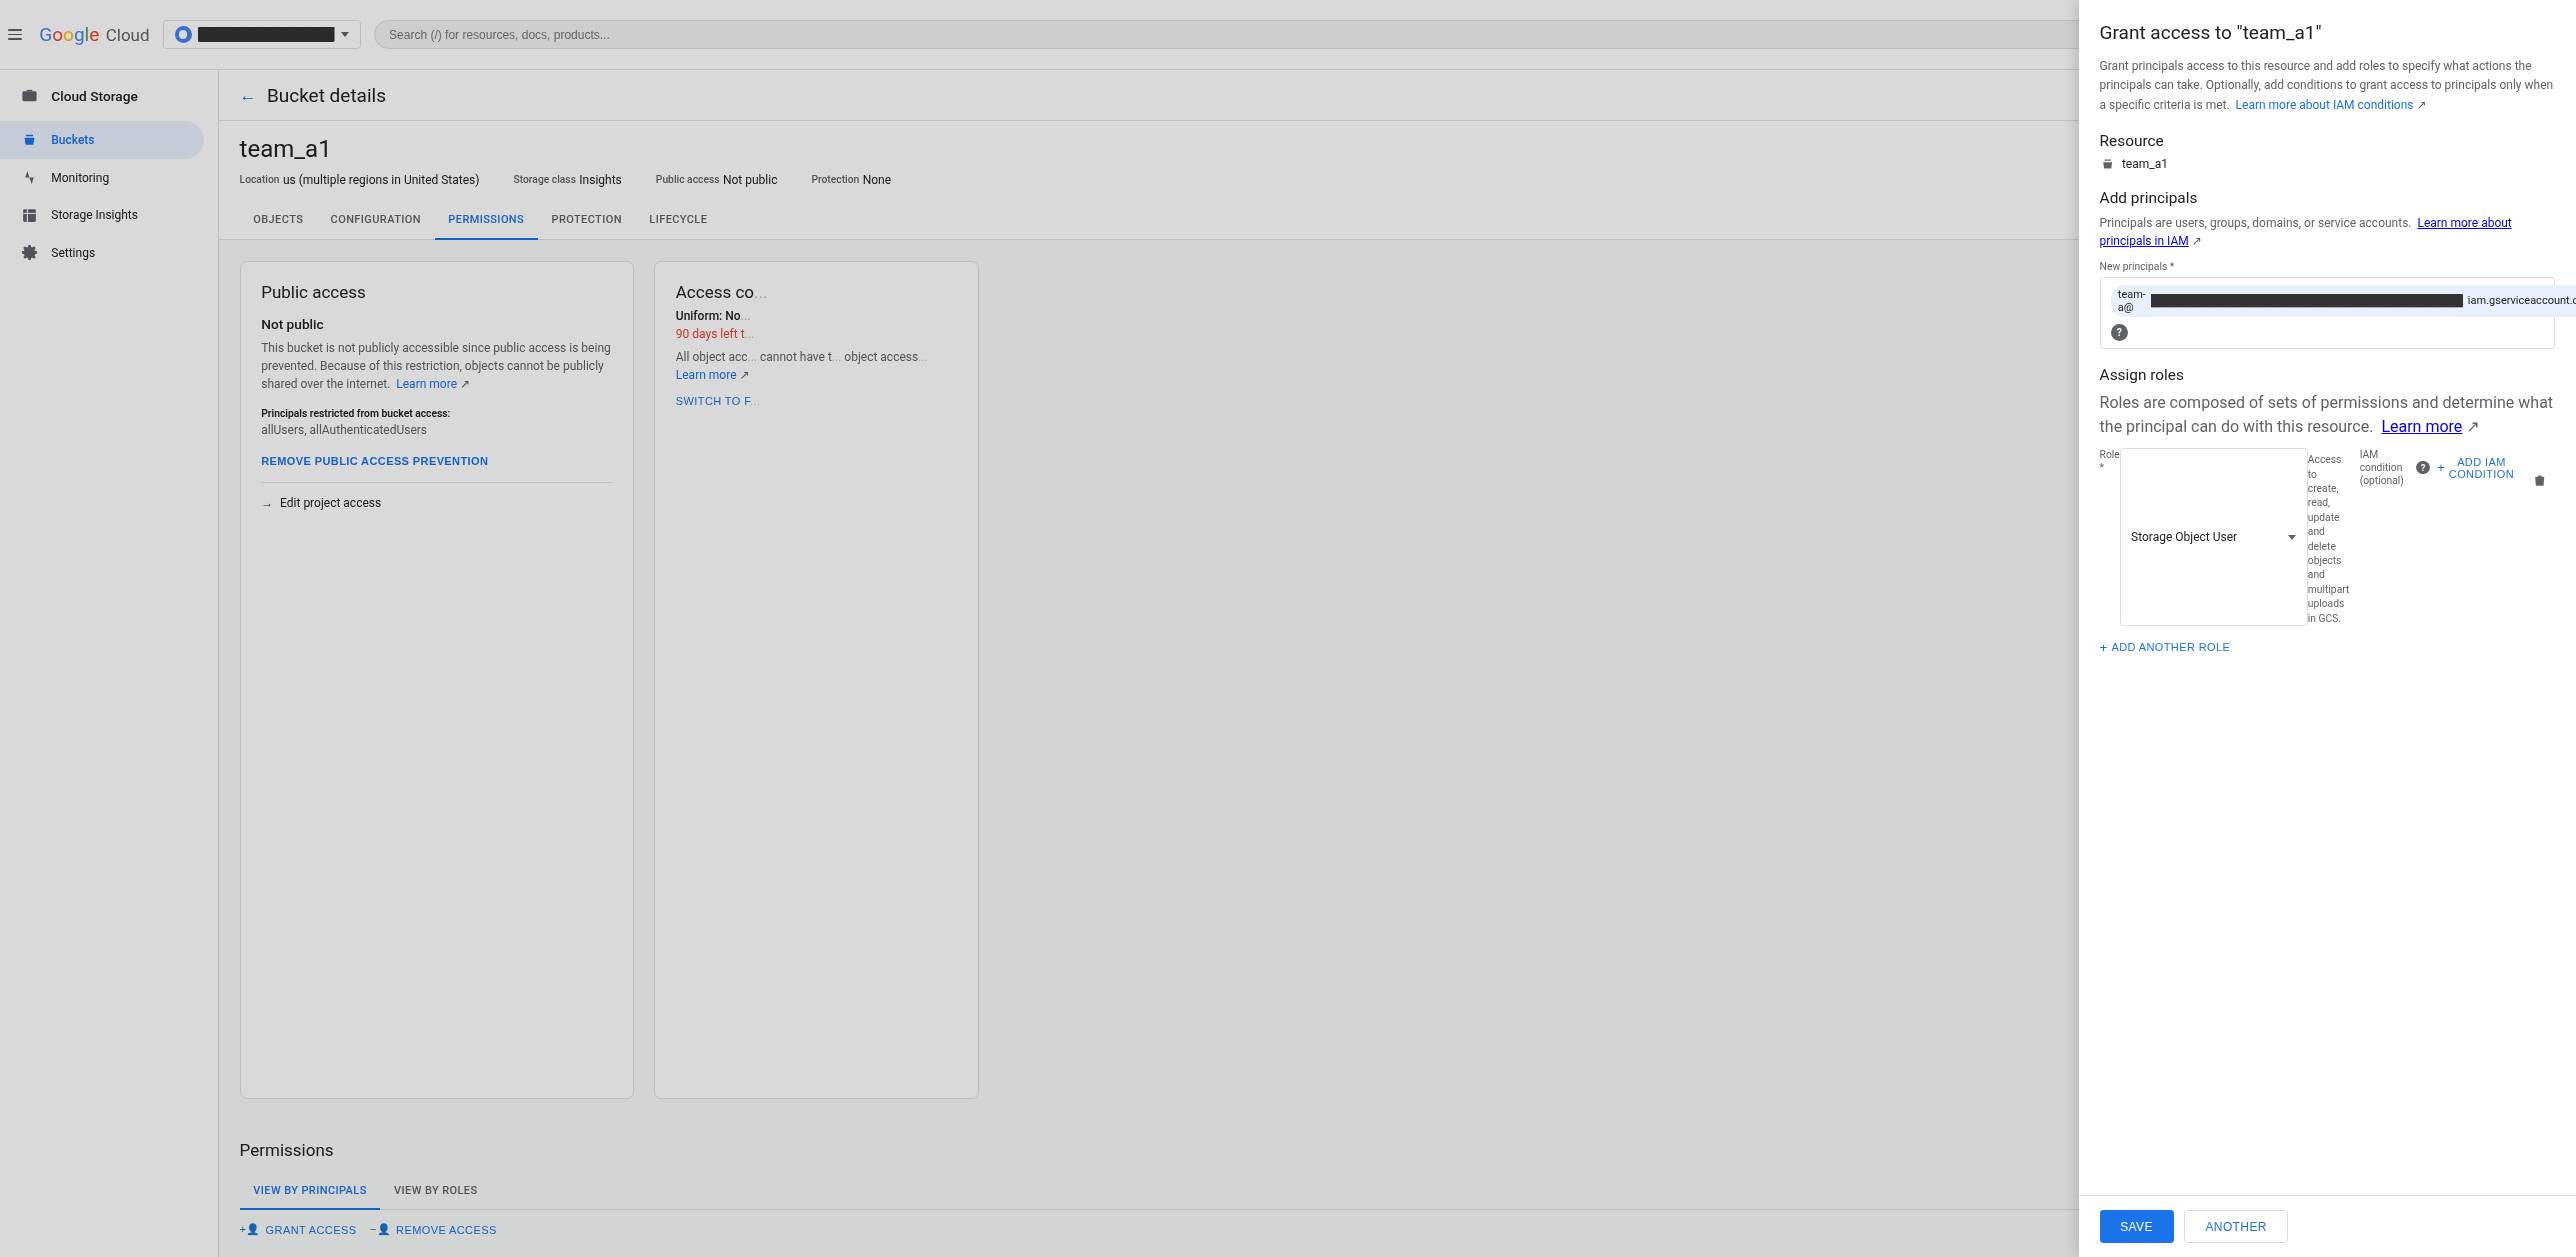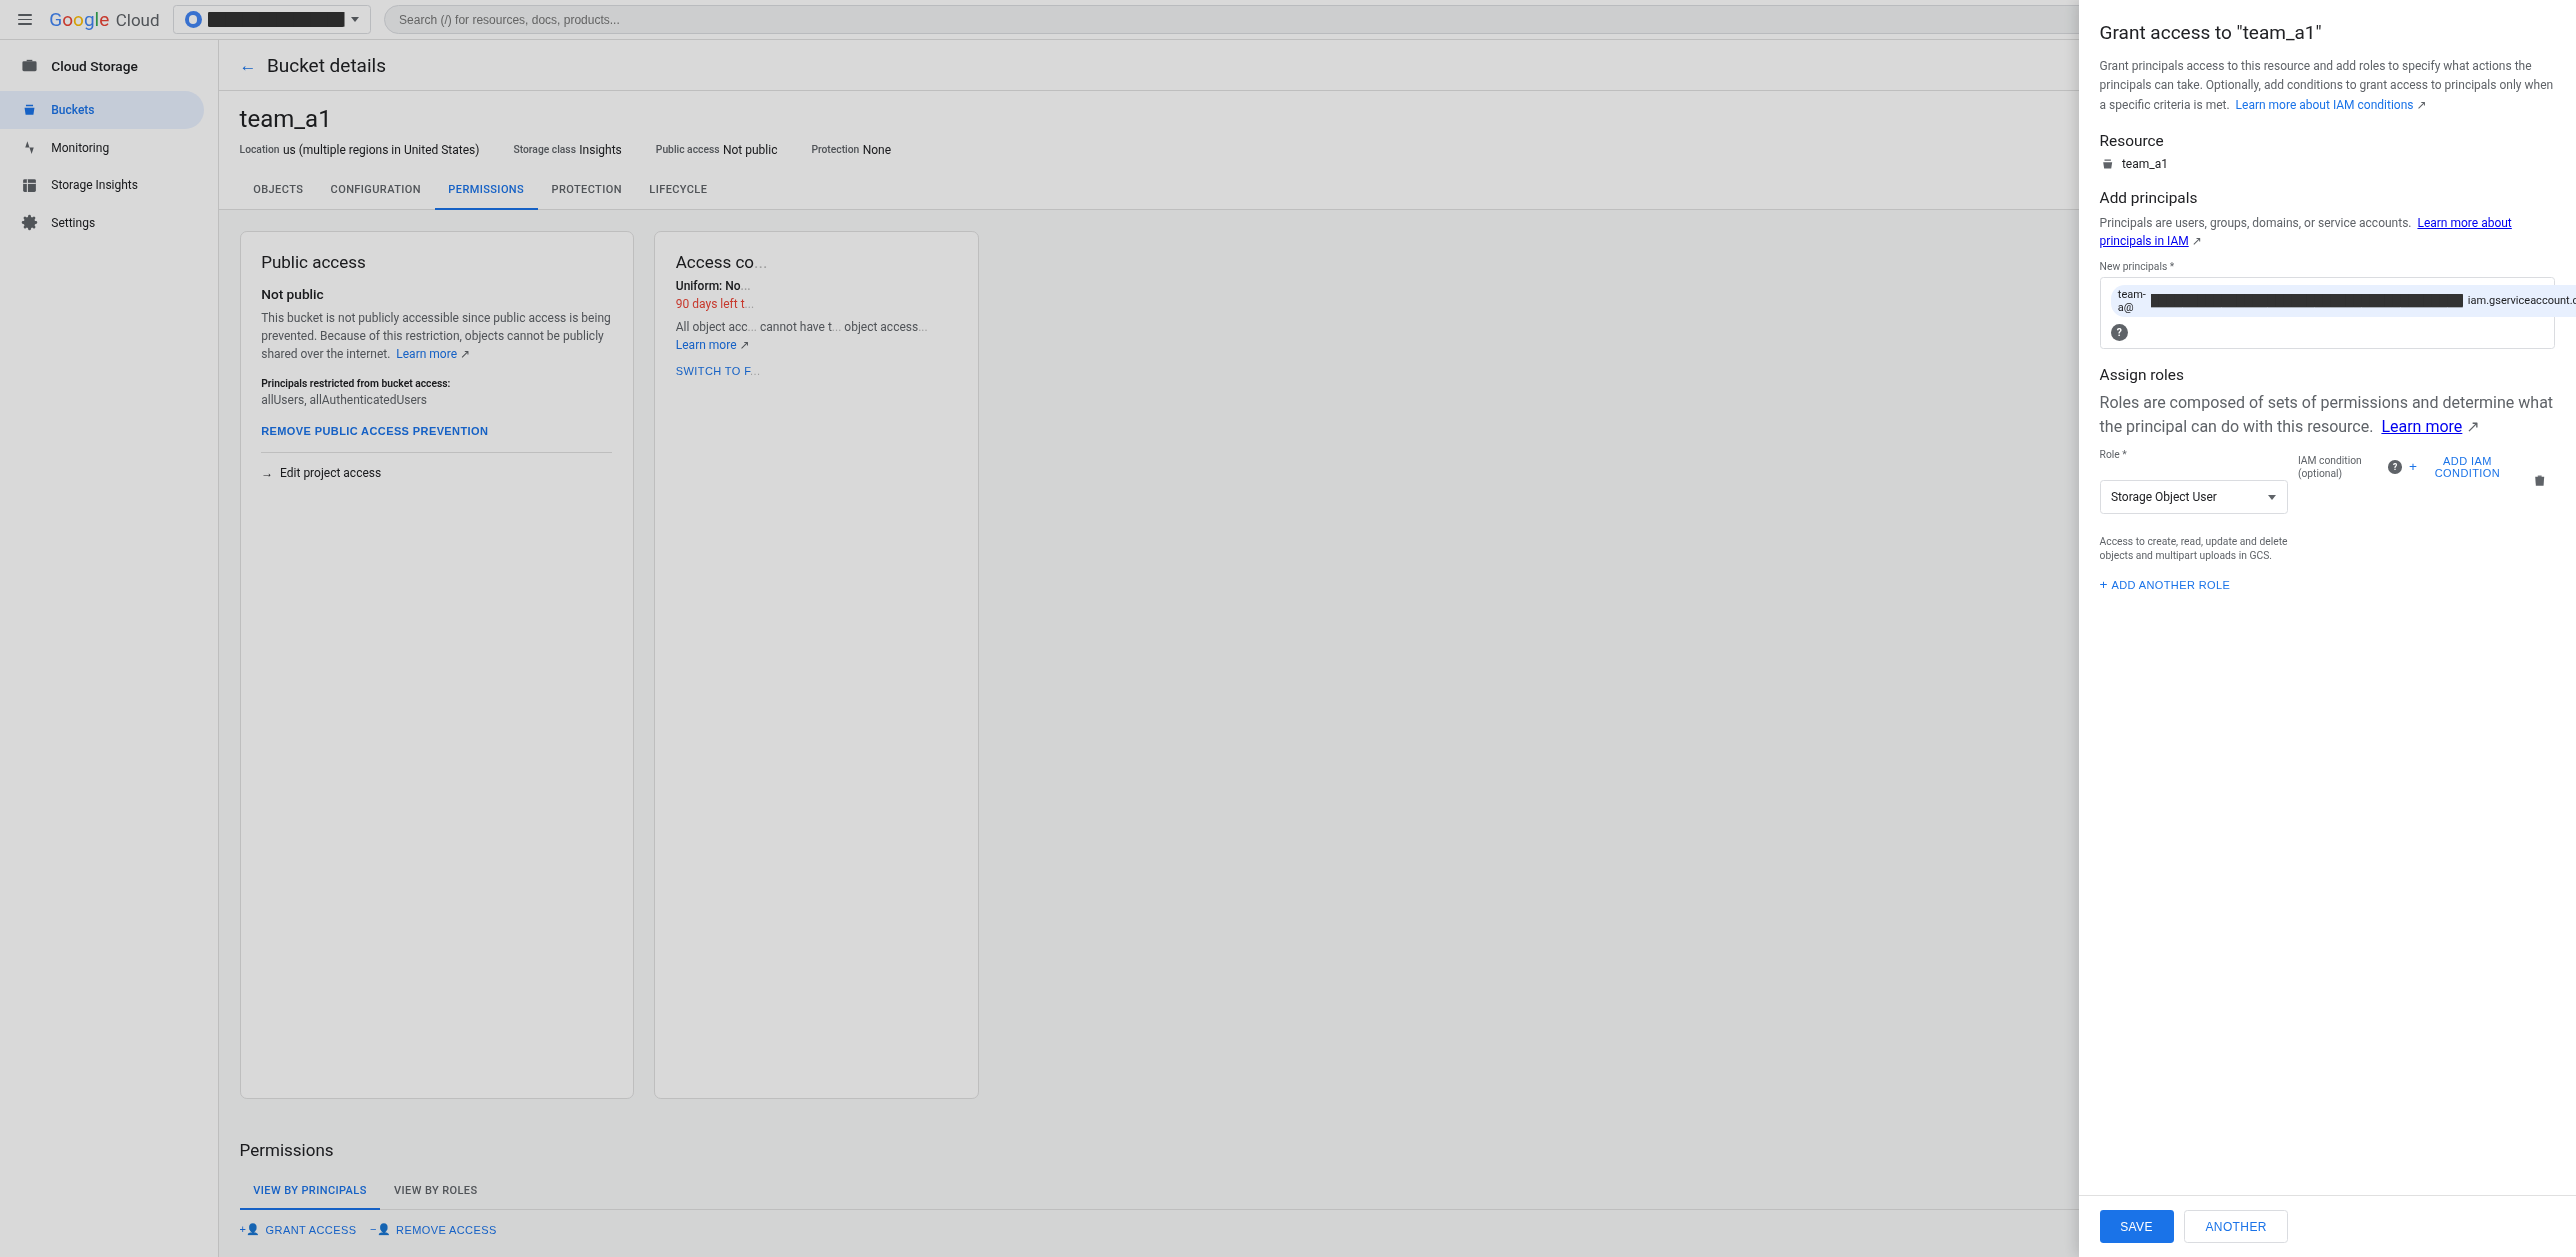--- a/index.html
+++ b/index.html
@@ -1,21 +1,21 @@
 <!DOCTYPE html>
 <html style="font-size:13.7px"><head>
   <meta charset="utf-8">
   <style>
     * { box-sizing: border-box; margin: 0; padding: 0; }
     body { font-family: 'Google Sans', Roboto, Arial, sans-serif; font-size: 12px; background: #f8f9fa; color: #202124; display: flex; flex-direction: column; height: 100vh; overflow: hidden; }
 
     
     .topnav {
-      display: flex; align-items: center; height: 40px; background: #fff;
-      border-bottom: 0.9px solid #e0e0e0; padding: 0 15px; gap: 13.7px; flex-shrink: 0; z-index: 10;
+      display: flex; align-items: center; height: 70px; background: #fff;
+      border-bottom: 0.9px solid #e0e0e0; padding: 0 5px; gap: 13.7px; flex-shrink: 0; z-index: 10;
     }
     .topnav-hamburger { width: 20.6px; height: 20.6px; display: flex; flex-direction: column; justify-content: space-around; padding: 3.4px; cursor: pointer; flex-shrink: 0; }
     .topnav-hamburger span { display: block; height: 1.7px; background: #5f6368; border-radius: 0.9px; }
     .google-logo { display: flex; align-items: center; gap: 3.4px; text-decoration: none; flex-shrink: 0; }
     .google-logo-text { font-size: 19px; font-weight: 400; }
     .logo-g { color: #4285f4; }
     .logo-o1 { color: #ea4335; }
     .logo-o2 { color: #fbbc05; }
     .logo-g2 { color: #4285f4; }
     .logo-l { color: #34a853; }
@@ -152,21 +152,21 @@
     .principal-chip {
       display: flex; align-items: center; gap: 5.1px; background: #e8f0fe;
       border-radius: 13.7px; padding: 3.4px 6.9px; font-size: 11px; color: #202124;
     }
     .chip-email-hidden { background: #333; color: #333; border-radius: 1.7px; }
     .help-icon { width: 17px; height: 17px; border-radius: 50%; background: #5f6368; color: #fff; display: flex; align-items: center; justify-content: center; font-size: 10.3px; font-weight: bold; cursor: pointer; flex-shrink: 0; }
 
     
     .assign-roles-desc { font-size: 16px; color: #5f6368; line-height: 1.5; margin-bottom: 9px; }
     .roles-row { display: flex; align-items: flex-start; gap: 10.3px; margin-bottom: 6.9px; }
-    .role-field-group { display: flex; flex-direction: column; gap: 16px; }
+    .role-field-group { display: flex; flex-direction: row; }
     .role-label { font-size: 10.3px; color: #5f6368; margin-bottom: 3.4px; }
     .role-select {
       border: 0.9px solid #dadce0; border-radius: 3.4px; padding: 8.6px 10.3px;
       font-size: 12px; color: #202124; background: #fff; cursor: pointer;
       display: flex; align-items: center; gap: 6.9px; min-width: 188px; position: relative;
     }
     .role-select-text { flex: 1; }
     .role-select-chevron { width: 0; height: 0; border-left: 4.3px solid transparent; border-right: 4.3px solid transparent; border-top: 5.1px solid #5f6368; }
     .role-desc { font-size: 10.3px; color: #5f6368; line-height: 1.4; max-width: 188px; margin-top: 5.1px; }
     .iam-condition-group { display: flex; flex-direction: row; gap: 7px; }

